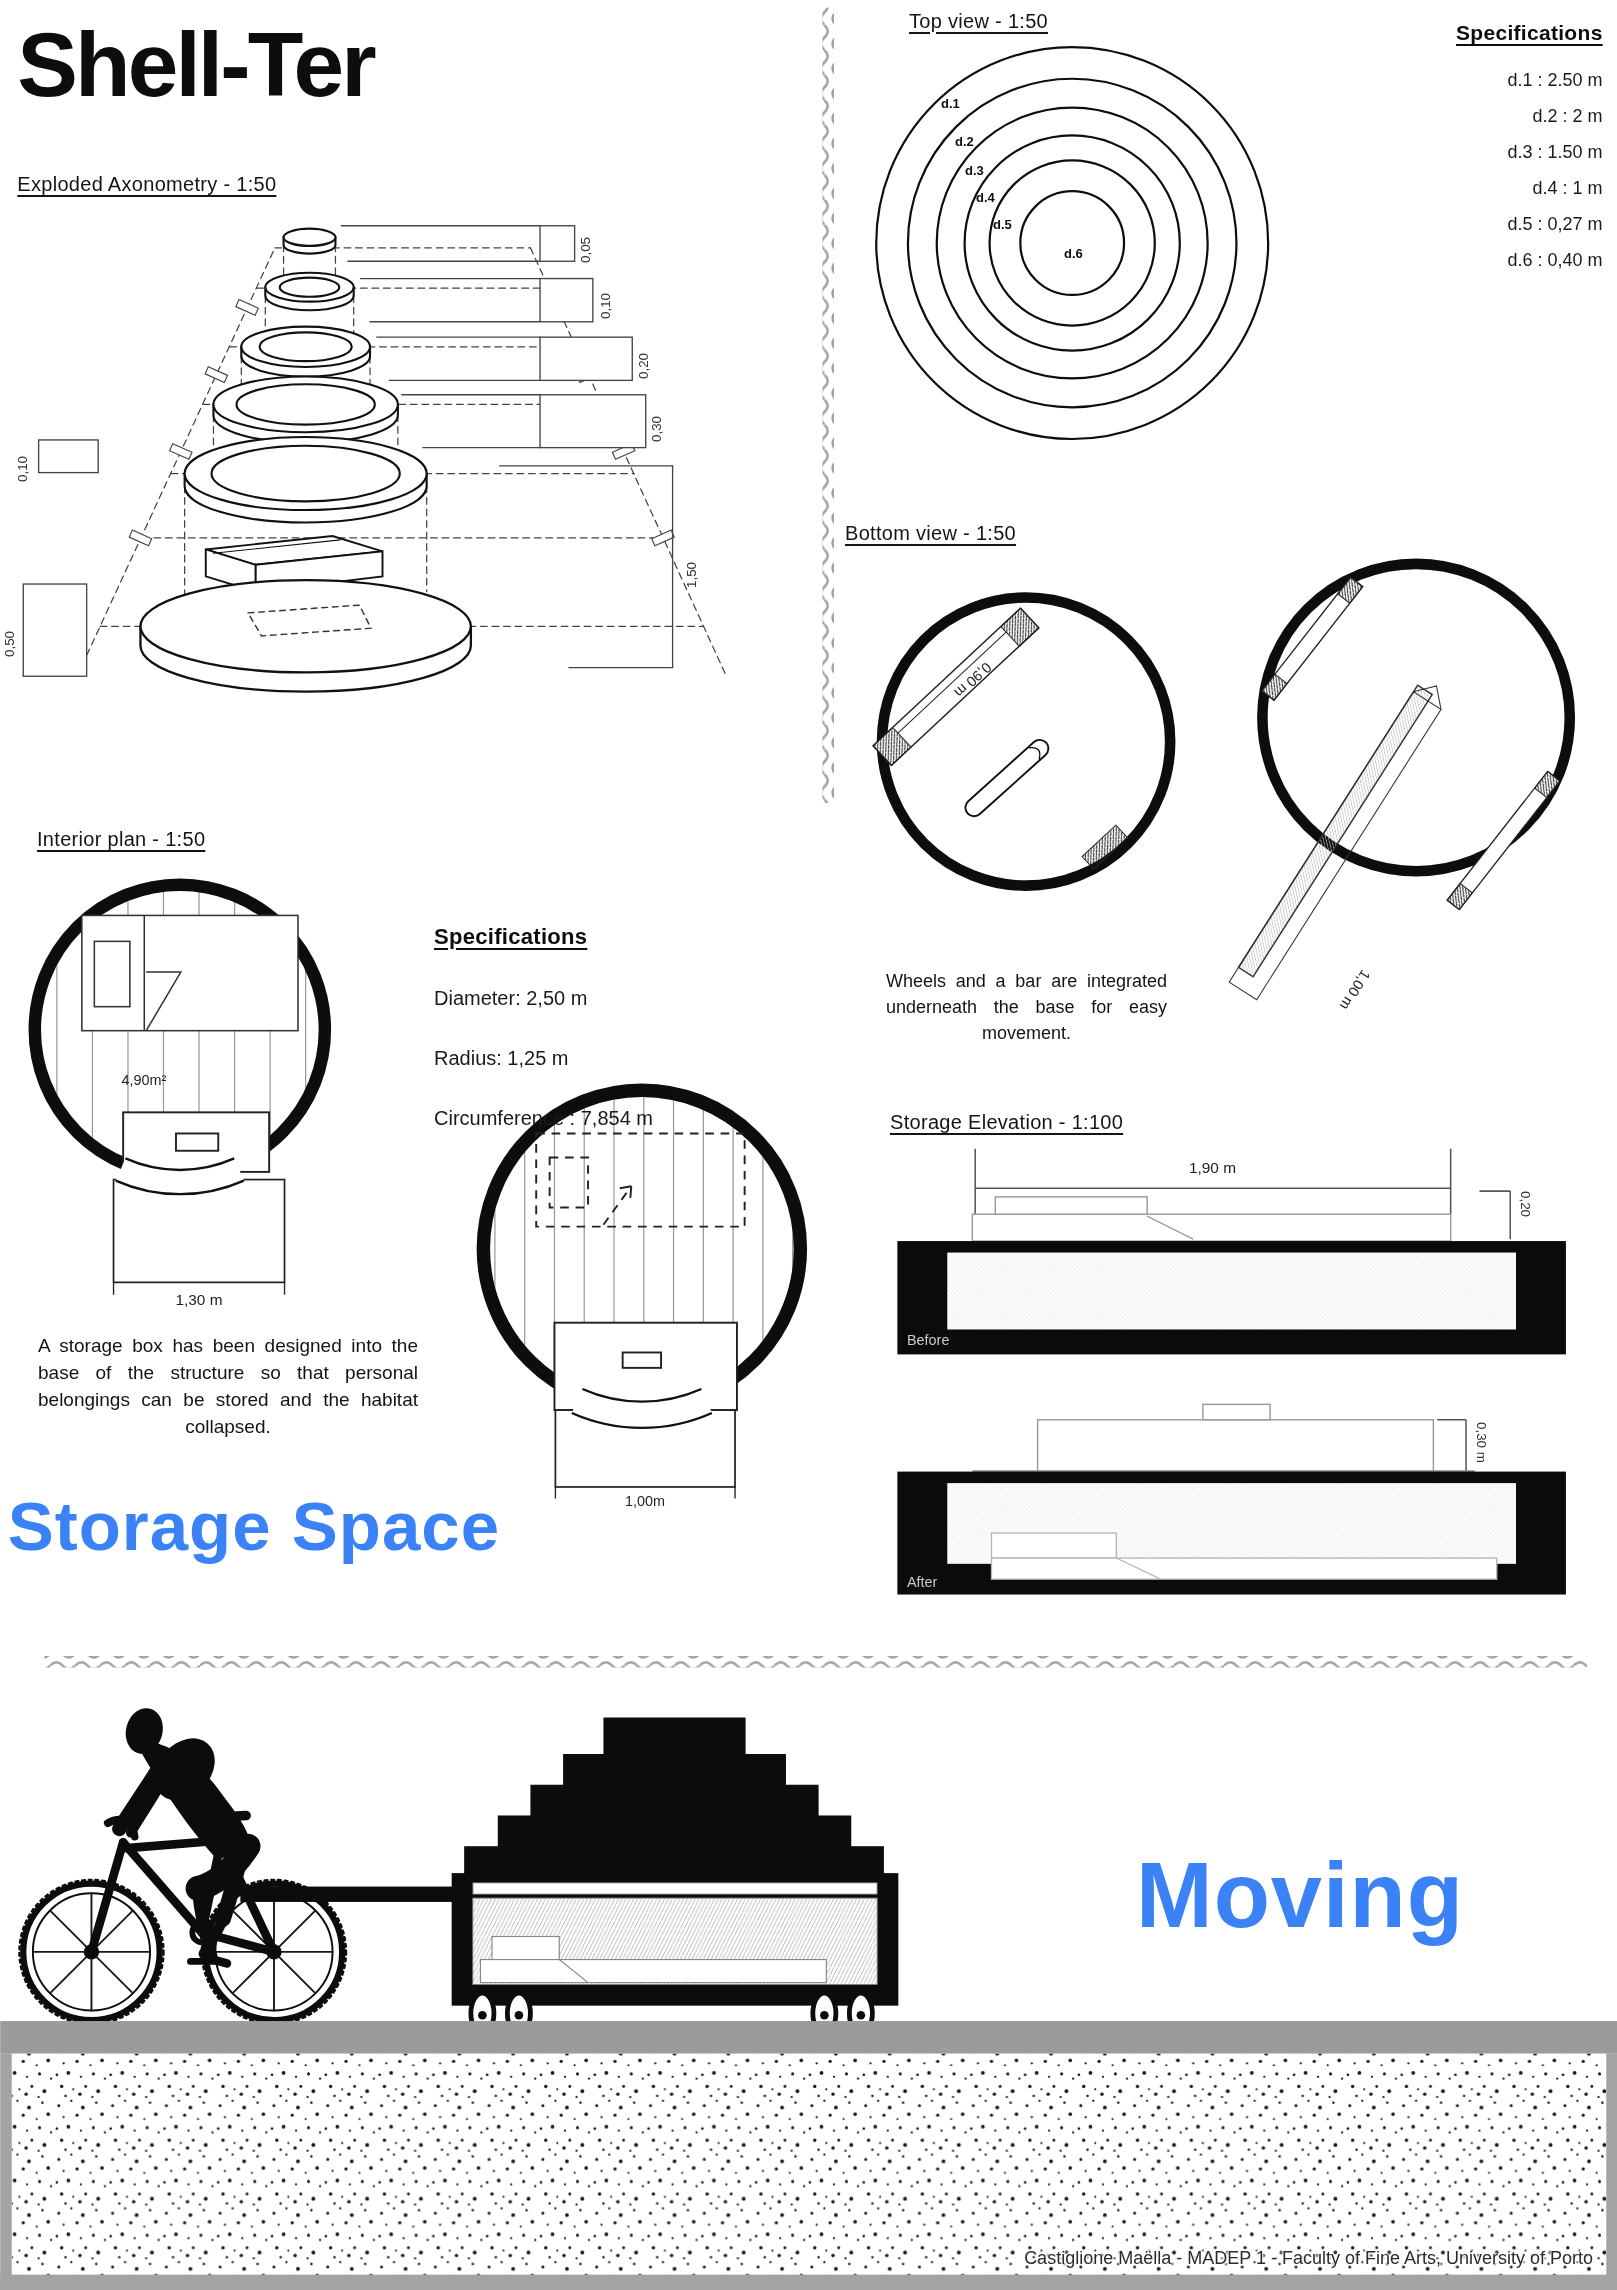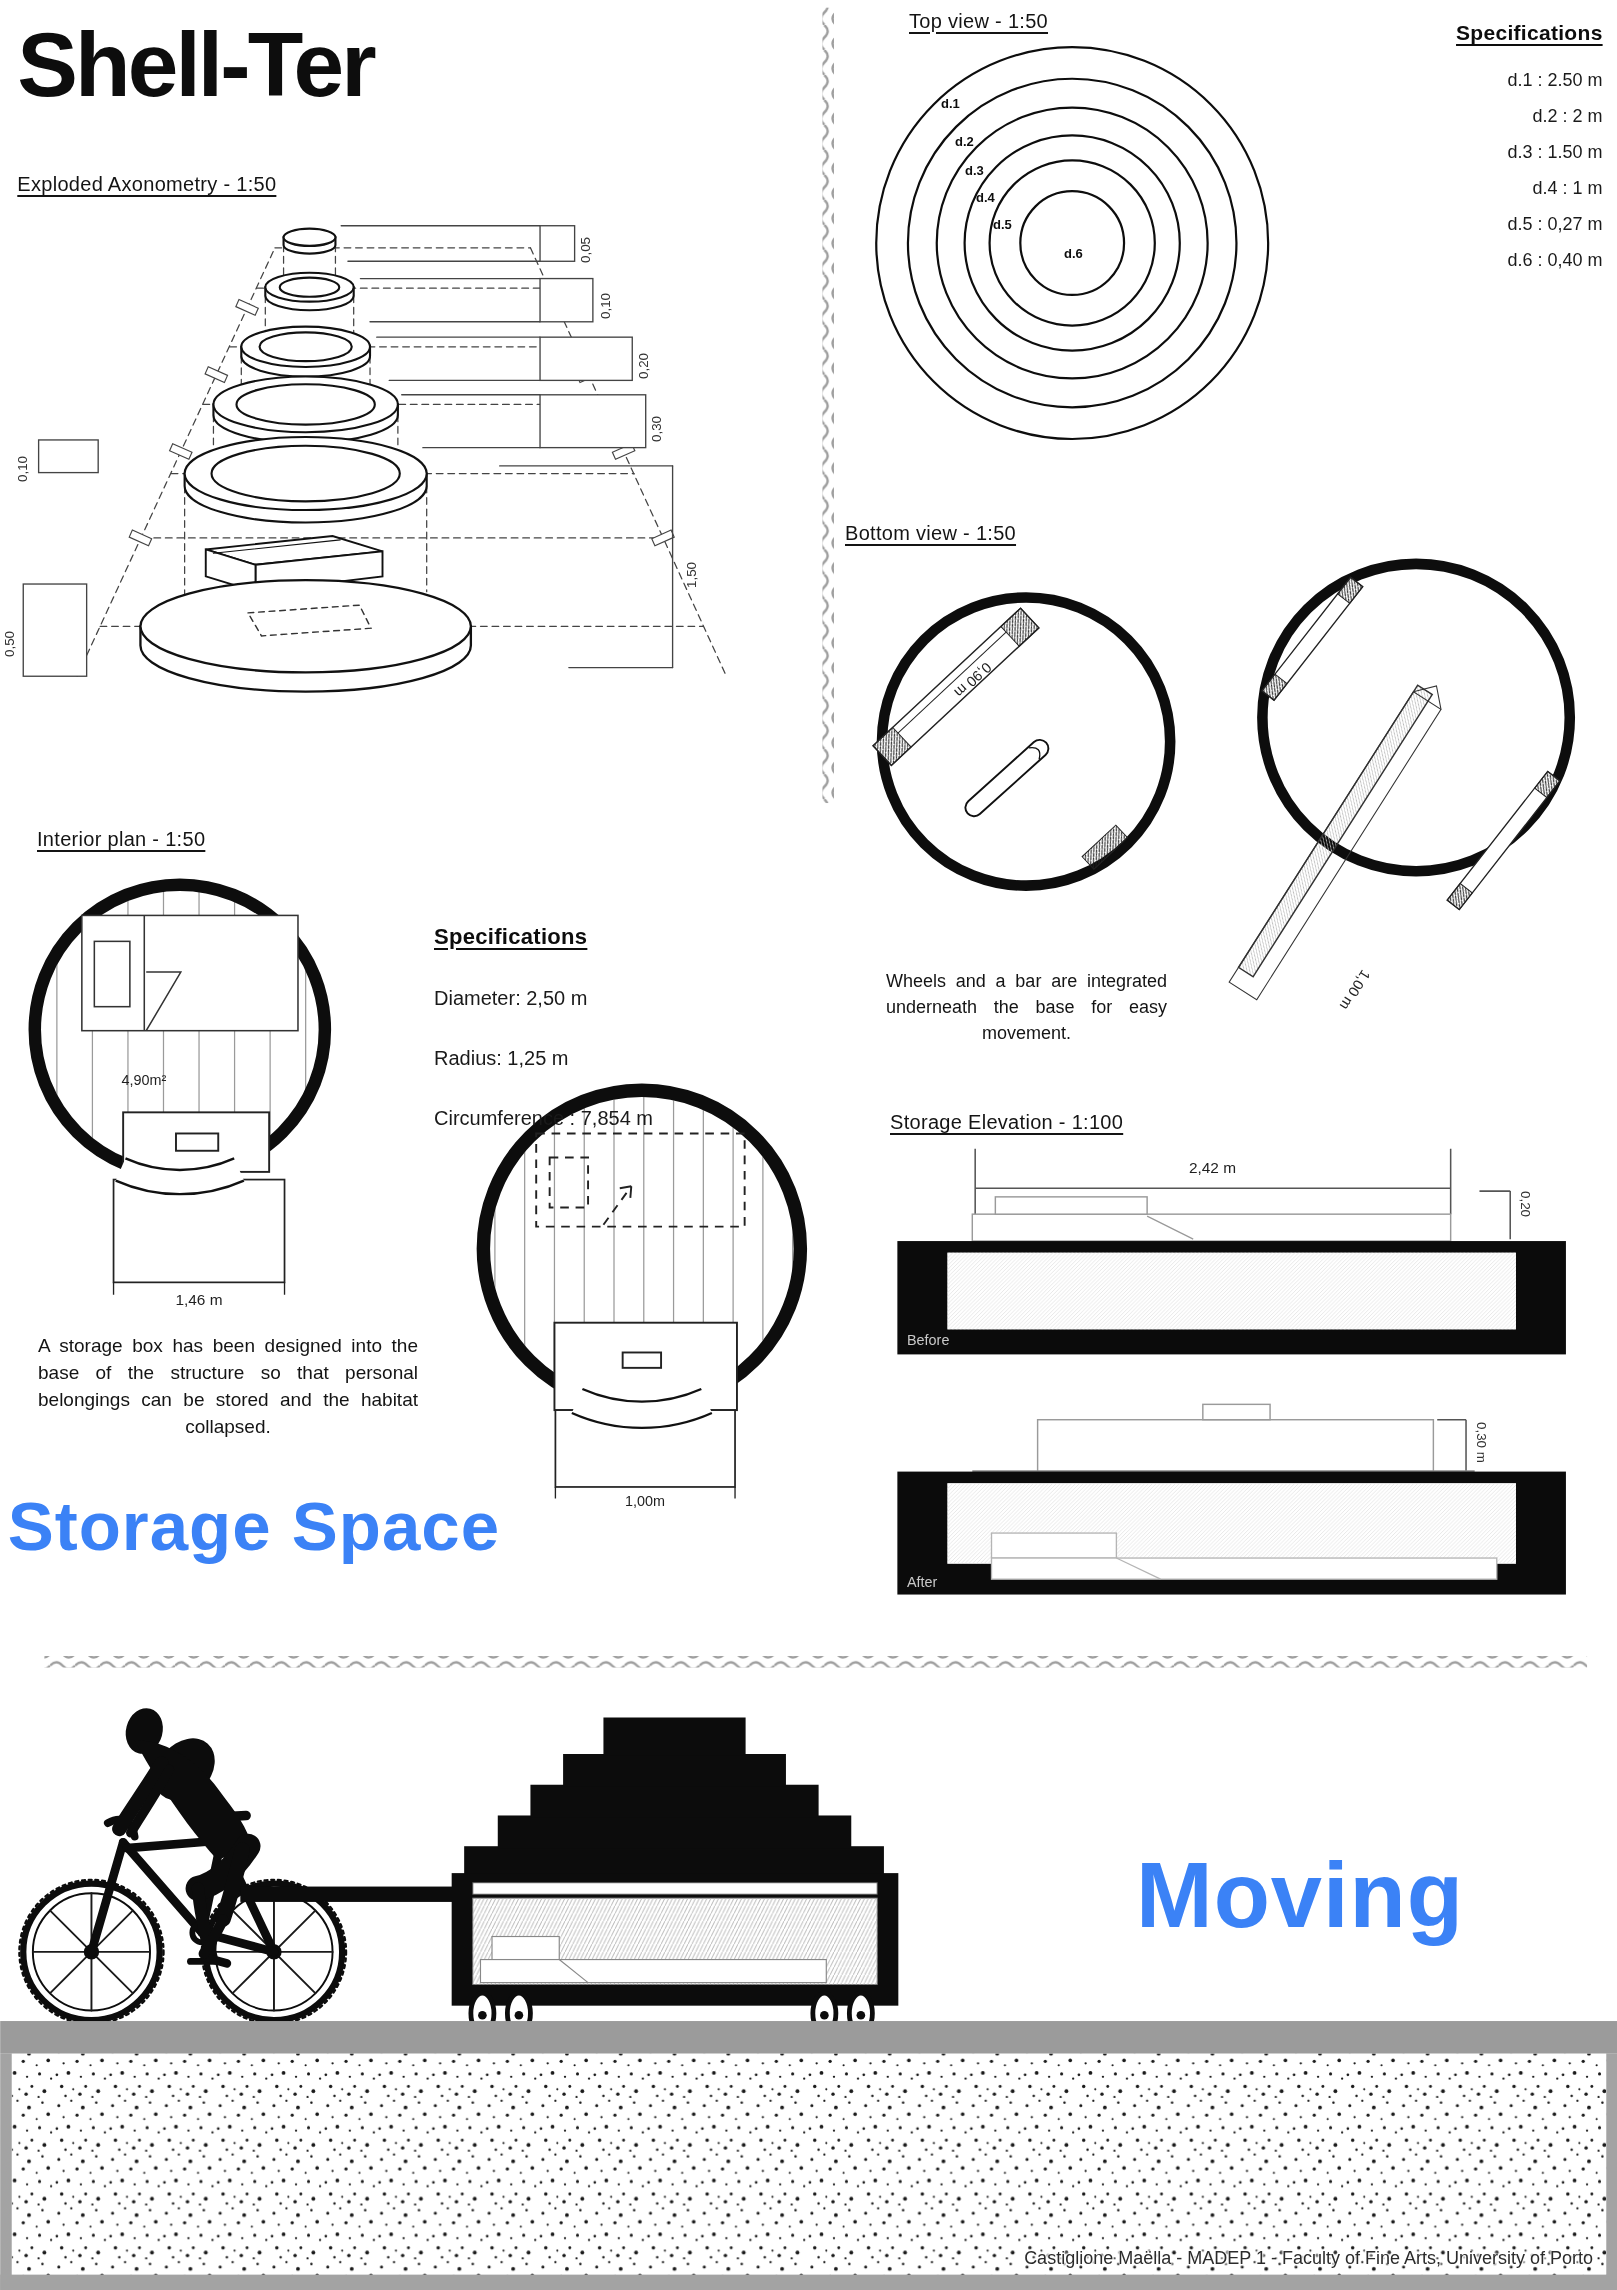--- a/index.html
+++ b/index.html
@@ -409,33 +409,33 @@
     <div class="it">d.6 : 0,40 m</div>
   </div>
 
   <div class="abs h" style="left:845px;top:522px;">Bottom view - 1:50</div>
   <div class="abs" style="left:951px;top:672px;transform:rotate(138deg);font-size:14.4px;color:#222;white-space:nowrap;">0,90 m</div>
   <div class="abs" style="left:1333px;top:982px;transform:rotate(122deg);font-size:14.4px;color:#222;white-space:nowrap;">1,00 m</div>
   <div class="abs para" style="left:886px;top:968px;width:281px;">Wheels and a bar are integrated underneath the base for easy movement.</div>
 
   <div class="abs h" style="left:37px;top:828px;">Interior plan - 1:50</div>
   <div class="abs dim" style="left:101px;top:1072px;width:86px;text-align:center;font-size:14.4px;">4,90m²</div>
-  <div class="abs dim" style="left:130px;top:1291px;width:138px;text-align:center;">1,46 m</div>
+  <div class="abs dim" style="left:130px;top:1291px;width:138px;text-align:center;">1,30 m</div>
   <div class="abs dim" style="left:576px;top:1493px;width:138px;text-align:center;font-size:14.4px;">1,00m</div>
   <div class="abs para" style="left:38px;top:1332px;width:380px;font-size:19px;line-height:27px;">A storage box has been designed into the base of the structure so that personal belongings can be stored and the habitat collapsed.</div>
 
   <div class="abs spec-mid" style="left:434px;top:924px;width:317px;">
     <div class="hb">Specifications</div>
     <div class="it">Diameter: 2,50 m</div>
     <div class="it">Radius: 1,25 m</div>
     <div class="it">Circumference : 7,854 m</div>
   </div>
 
   <div class="abs h" style="left:890px;top:1111px;">Storage Elevation - 1:100</div>
-  <div class="abs dim" style="left:1174px;top:1159px;width:77px;text-align:center;">2,42 m</div>
+  <div class="abs dim" style="left:1174px;top:1159px;width:77px;text-align:center;">1,90 m</div>
   <div class="abs vdim" style="left:1518px;top:1191px;">0,20</div>
   <div class="abs vdim" style="left:1474px;top:1422px;">0,30 m</div>
   <div class="abs ba" style="left:907px;top:1332px;">Before</div>
   <div class="abs ba" style="left:907px;top:1574px;">After</div>
 
   <div class="abs big" style="left:7.7px;top:1487px;font-size:69px;">Storage Space</div>
   <div class="abs big" style="left:1136px;top:1843px;font-size:92px;">Moving</div>
 
   <div class="abs foot" style="right:25px;top:2248px;">Castiglione Maëlla - MADEP 1 - Faculty of Fine Arts, University of Porto</div>
 </div>

